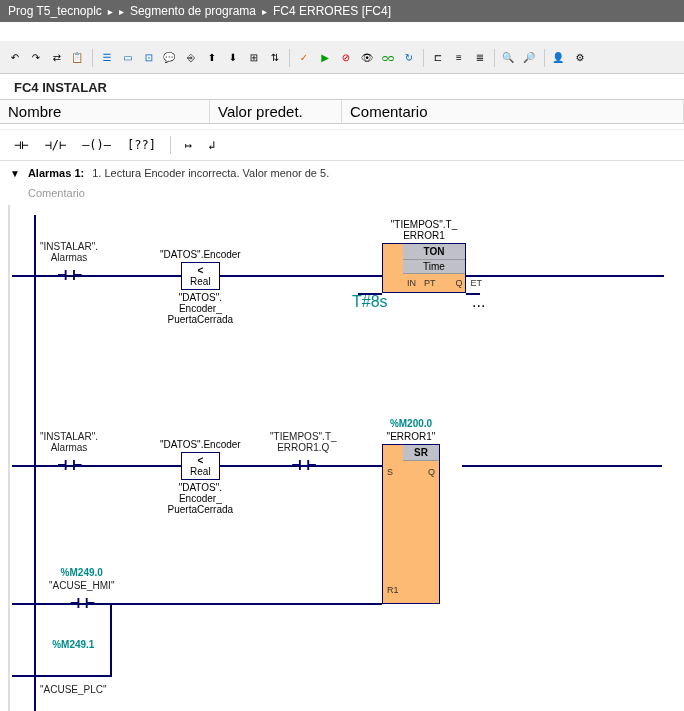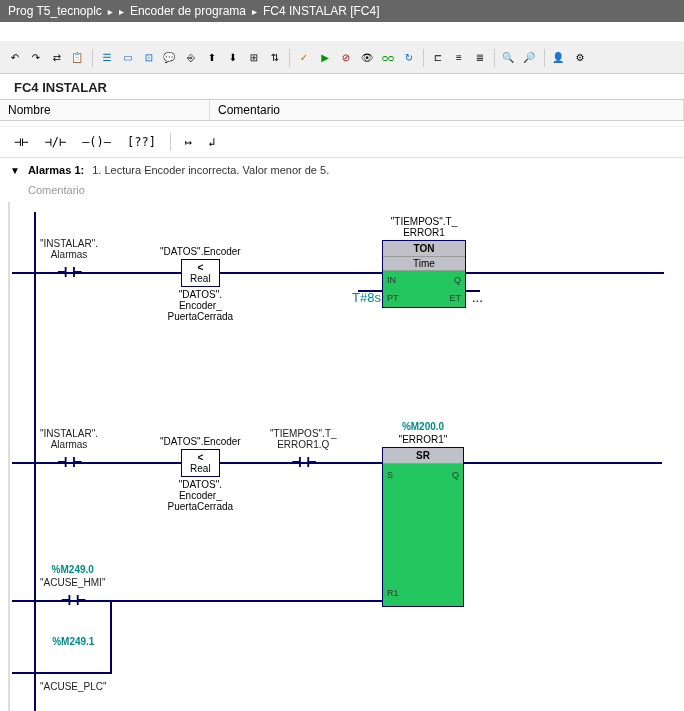--- a/index.html
+++ b/index.html
@@ -7,21 +7,21 @@
   
   .breadcrumb { background: #666; color: #fff; padding: 4px 8px; font-size: 12px; display: flex; align-items: center; gap: 6px; }
   .breadcrumb span.sep { font-size: 10px; }
   
   .toolbar { background: #f0f0f0; border-bottom: 1px solid #ccc; padding: 4px 6px; display: flex; gap: 3px; align-items: center; height: 32px; }
   .tool-btn { width: 18px; height: 18px; display: inline-flex; align-items: center; justify-content: center; border: 1px solid transparent; cursor: pointer; font-size: 10px; }
   .tool-sep { width: 1px; height: 18px; background: #ccc; margin: 0 2px; }
   
   .block-title { font-weight: bold; font-size: 13px; padding: 6px 14px 4px; color: #222; }
   
-  .table-header { display: flex; border-top: 1px solid #ccc; border-bottom: 1px solid #ccc; background: #fafafa; font-size: 12px; }
+  .table-header { display: flex; border-top: 1px solid #ccc; border-bottom: 1px solid #ccc; background: #fafafa; font-size: 15px; }
   .table-header > div { padding: 3px 8px; border-right: 1px solid #ddd; }
   .col-name { width: 210px; }
   .col-type { width: 140px; }
   .col-default { width: 132px; }
   .col-comment { flex: 1; }
   
   .instr-bar { display: flex; gap: 8px; padding: 6px 10px; border-bottom: 1px solid #ddd; align-items: center; }
   .instr-btn { padding: 2px 4px; cursor: pointer; font-family: monospace; font-size: 12px; }
   
   .segment-header { display: flex; align-items: center; padding: 6px 10px; gap: 8px; }
@@ -42,39 +42,39 @@
   
   .cmp-box { position: absolute; display: flex; flex-direction: column; align-items: center; }
   .cmp-top-label { font-size: 10px; text-align: center; line-height: 11px; margin-bottom: 2px; }
   .cmp-body { border: 1px solid #006; background: #fff; text-align: center; padding: 2px 8px; font-size: 10px; min-width: 38px; }
   .cmp-body .op { font-weight: bold; }
   .cmp-bot-label { font-size: 10px; text-align: center; line-height: 11px; margin-top: 2px; }
   
   .func-box { position: absolute; }
   .func-instance { font-size: 10px; text-align: center; line-height: 11px; margin-bottom: 2px; }
   .func-instance.addr { color: #008b8b; font-weight: bold; }
-  .func-body { border: 1px solid #006; background: #22c55e; }
+  .func-body { border: 1px solid #006; background: #fdba74; padding-left: 20px; }
   .func-title { background: #c0c0c8; text-align: center; font-size: 10px; font-weight: bold; padding: 2px 6px; border-bottom: 1px solid #999; }
   .func-type { text-align: center; font-size: 10px; padding: 1px; border-bottom: 1px solid #999; background: #c0c0c8; }
   .func-pins { display: flex; justify-content: space-between; padding: 4px 4px; font-size: 10px; gap: 20px; }
-  .func-pins .left, .func-pins .right { display: flex; flex-direction: column; gap: 8px; }
+  .func-pins .left, .func-pins .right { display: flex; gap: 8px; }
   .pin-label { font-size: 9px; color: #333; }
-  .pin-ext { position: absolute; font-size: 13px; }
+  .pin-ext { position: absolute; font-size: 16px; }
   .pin-ext.const { color: #008b8b; }
 </style>
 </head>
 <body>
 
 <div class="breadcrumb">
   <span>Prog T5_tecnoplc</span>
   <span class="sep">▸</span>
   <span class="sep">▸</span>
-  <span>Encoder de programa</span>
+  <span>Segmento de programa</span>
   <span class="sep">▸</span>
-  <span>FC4 INSTALAR [FC4]</span>
+  <span>FC4 ERRORES [FC4]</span>
 </div>
 
 <div style="height:20px;background:#fff;border-bottom:1px solid #eee;"></div>
 
 <div class="toolbar">
   <span class="tool-btn">↶</span>
   <span class="tool-btn">↷</span>
   <span class="tool-btn">⇄</span>
   <span class="tool-btn">📋</span>
   <span class="tool-sep"></span>
@@ -103,20 +103,21 @@
   <span class="tool-btn">🔎</span>
   <span class="tool-sep"></span>
   <span class="tool-btn">👤</span>
   <span class="tool-btn">⚙</span>
 </div>
 
 <div class="block-title">FC4 INSTALAR</div>
 
 <div class="table-header">
   <div class="col-name">Nombre</div>
+  <div class="col-default">Valor predet.</div>
   <div class="col-comment">Comentario</div>
 </div>
 <div style="height:6px;border-bottom:1px solid #eee;"></div>
 
 <div class="instr-bar">
   <span class="instr-btn">⊣⊢</span>
   <span class="instr-btn">⊣/⊢</span>
   <span class="instr-btn">—()—</span>
   <span class="instr-btn">[??]</span>
   <span class="tool-sep"></span>
@@ -196,37 +197,37 @@
 Encoder_
 PuertaCerrada</div>
   </div>
 
   <div class="contact" style="left:260px;top:226px;">
     <div class="contact-label" style="white-space:pre;">"TIEMPOS".T_
 ERROR1.Q</div>
     <div class="contact-sym">⊣ ⊢</div>
   </div>
 
-  <div class="func-box" style="left:372px;top:219px;width:82px;">
+  <div class="func-box" style="left:372px;top:213px;width:58px;">
     <div class="func-instance addr">%M200.0</div>
     <div class="func-instance">"ERROR1"</div>
     <div class="func-body" style="height:160px;position:relative;">
       <div class="func-title">SR</div>
       <span class="pin-label" style="position:absolute;left:4px;top:22px;">S</span>
       <span class="pin-label" style="position:absolute;right:4px;top:22px;">Q</span>
       <span class="pin-label" style="position:absolute;left:4px;top:140px;">R1</span>
     </div>
   </div>
 
   <div class="vwire" style="left:2px;top:260px;height:0;"></div>
   <div class="wire" style="left:2px;top:398px;width:370px;"></div>
   <div class="vwire" style="left:100px;top:398px;height:72px;"></div>
   <div class="wire" style="left:2px;top:470px;width:100px;"></div>
 
-  <div class="contact" style="left:30px;top:362px;">
+  <div class="contact" style="left:39px;top:362px;">
     <div class="contact-label addr">%M249.0</div>
     <div class="contact-label">"ACUSE_HMI"</div>
     <div class="contact-sym">⊣ ⊢</div>
   </div>
 
   <div class="contact" style="left:30px;top:434px;gap:32px;">
     <div class="contact-label addr">%M249.1</div>
     <div class="contact-label">"ACUSE_PLC"</div>
     <div class="contact-sym">⊣ ⊢</div>
   </div>

